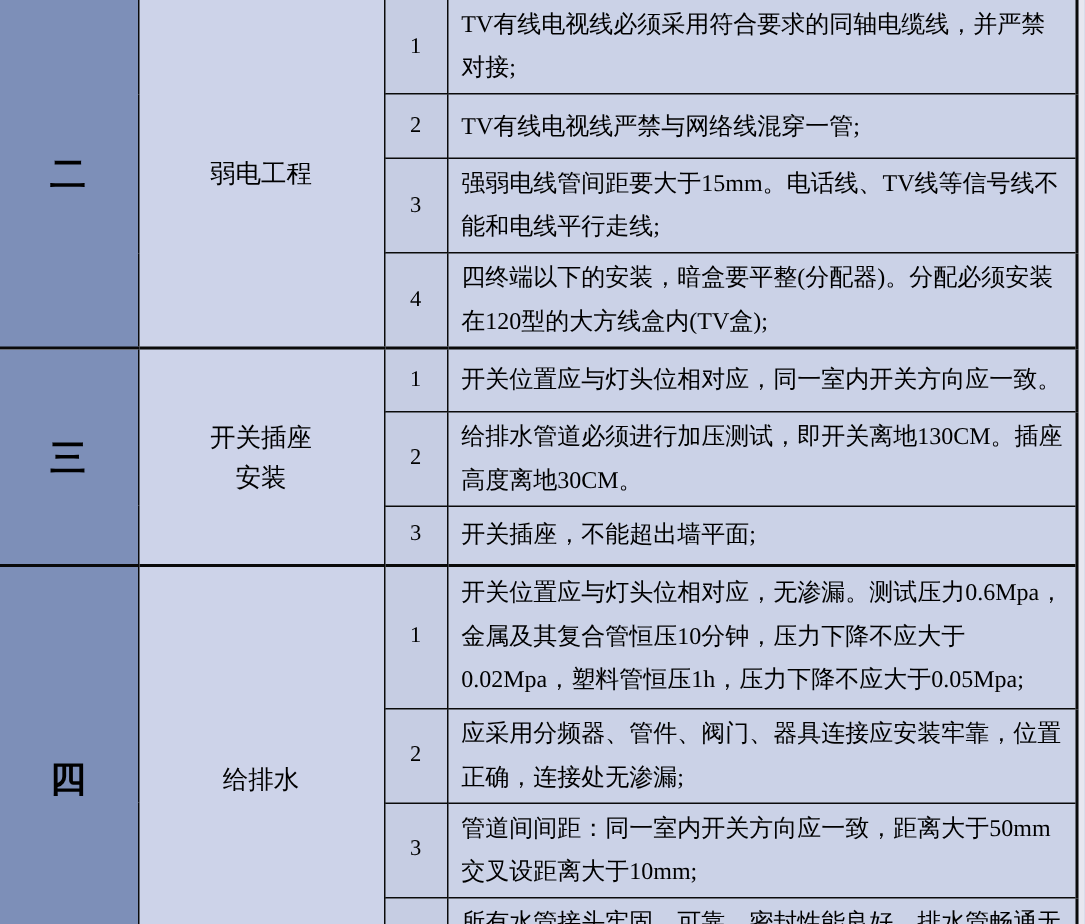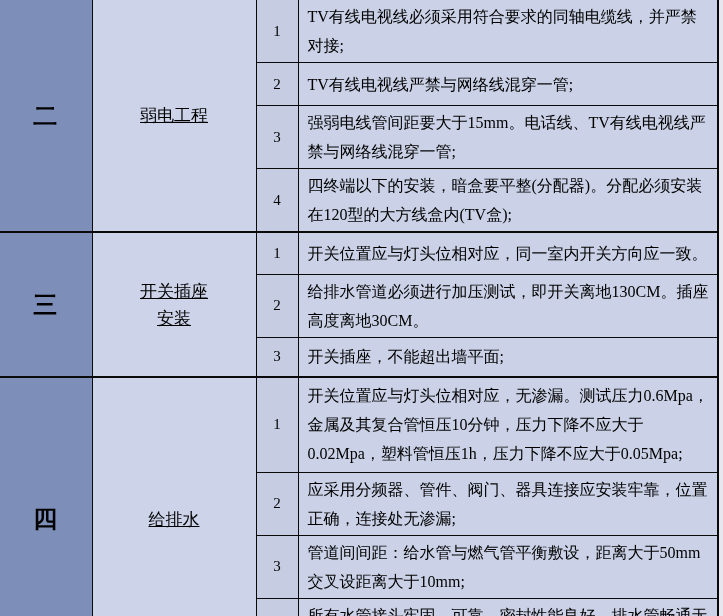--- a/index.html
+++ b/index.html
@@ -41,21 +41,20 @@
     font-size: 24px;
     font-weight: 600;
     letter-spacing: 1px;
   }
   td.cat-cell {
     background: #cdd3e9;
     text-align: center;
     font-size: 17px;
     line-height: 27px;
     white-space: pre-line;
-    text-decoration: underline;
   }
   td.num-cell {
     background: #c6cde3;
     text-align: center;
     font-size: 15px;
   }
   td.text-cell {
     background: #cbd2e7;
     font-size: 16px;
     line-height: 29px;
@@ -85,21 +84,21 @@
         <td class="cat-cell" rowspan="4">弱电工程</td>
         <td class="num-cell">1</td>
         <td class="text-cell">TV有线电视线必须采用符合要求的同轴电缆线，并严禁对接;</td>
       </tr>
       <tr class="h43">
         <td class="num-cell">2</td>
         <td class="text-cell">TV有线电视线严禁与网络线混穿一管;</td>
       </tr>
       <tr class="h60">
         <td class="num-cell">3</td>
-        <td class="text-cell">强弱电线管间距要大于15mm。电话线、TV有线电视线严禁与网络线混穿一管;</td>
+        <td class="text-cell">强弱电线管间距要大于15mm。电话线、TV线等信号线不能和电线平行走线;</td>
       </tr>
       <tr class="h58">
         <td class="num-cell">4</td>
         <td class="text-cell">四终端以下的安装，暗盒要平整(分配器)。分配必须安装在120型的大方线盒内(TV盒);</td>
       </tr>
 
       <tr class="section-start h42">
         <td class="index-cell" rowspan="3">三</td>
         <td class="cat-cell" rowspan="3">开关插座
 安装</td>
@@ -120,21 +119,21 @@
         <td class="cat-cell" rowspan="4">给排水</td>
         <td class="num-cell">1</td>
         <td class="text-cell">开关位置应与灯头位相对应，无渗漏。测试压力0.6Mpa，金属及其复合管恒压10分钟，压力下降不应大于0.02Mpa，塑料管恒压1h，压力下降不应大于0.05Mpa;</td>
       </tr>
       <tr class="h58">
         <td class="num-cell">2</td>
         <td class="text-cell">应采用分频器、管件、阀门、器具连接应安装牢靠，位置正确，连接处无渗漏;</td>
       </tr>
       <tr class="h59">
         <td class="num-cell">3</td>
-        <td class="text-cell">管道间间距：给水管与燃气管平衡敷设，距离大于50mm交叉设距离大于10mm;</td>
+        <td class="text-cell">管道间间距：同一室内开关方向应一致，距离大于50mm交叉设距离大于10mm;</td>
       </tr>
       <tr class="last-row h59">
         <td class="num-cell">4</td>
         <td class="text-cell">所有水管接头牢固、可靠，密封性能良好。排水管畅通无渗漏现象，无泛水现象，横管应有一定坡度。</td>
       </tr>
     </tbody>
   </table>
 </div>
 
 </body></html>

